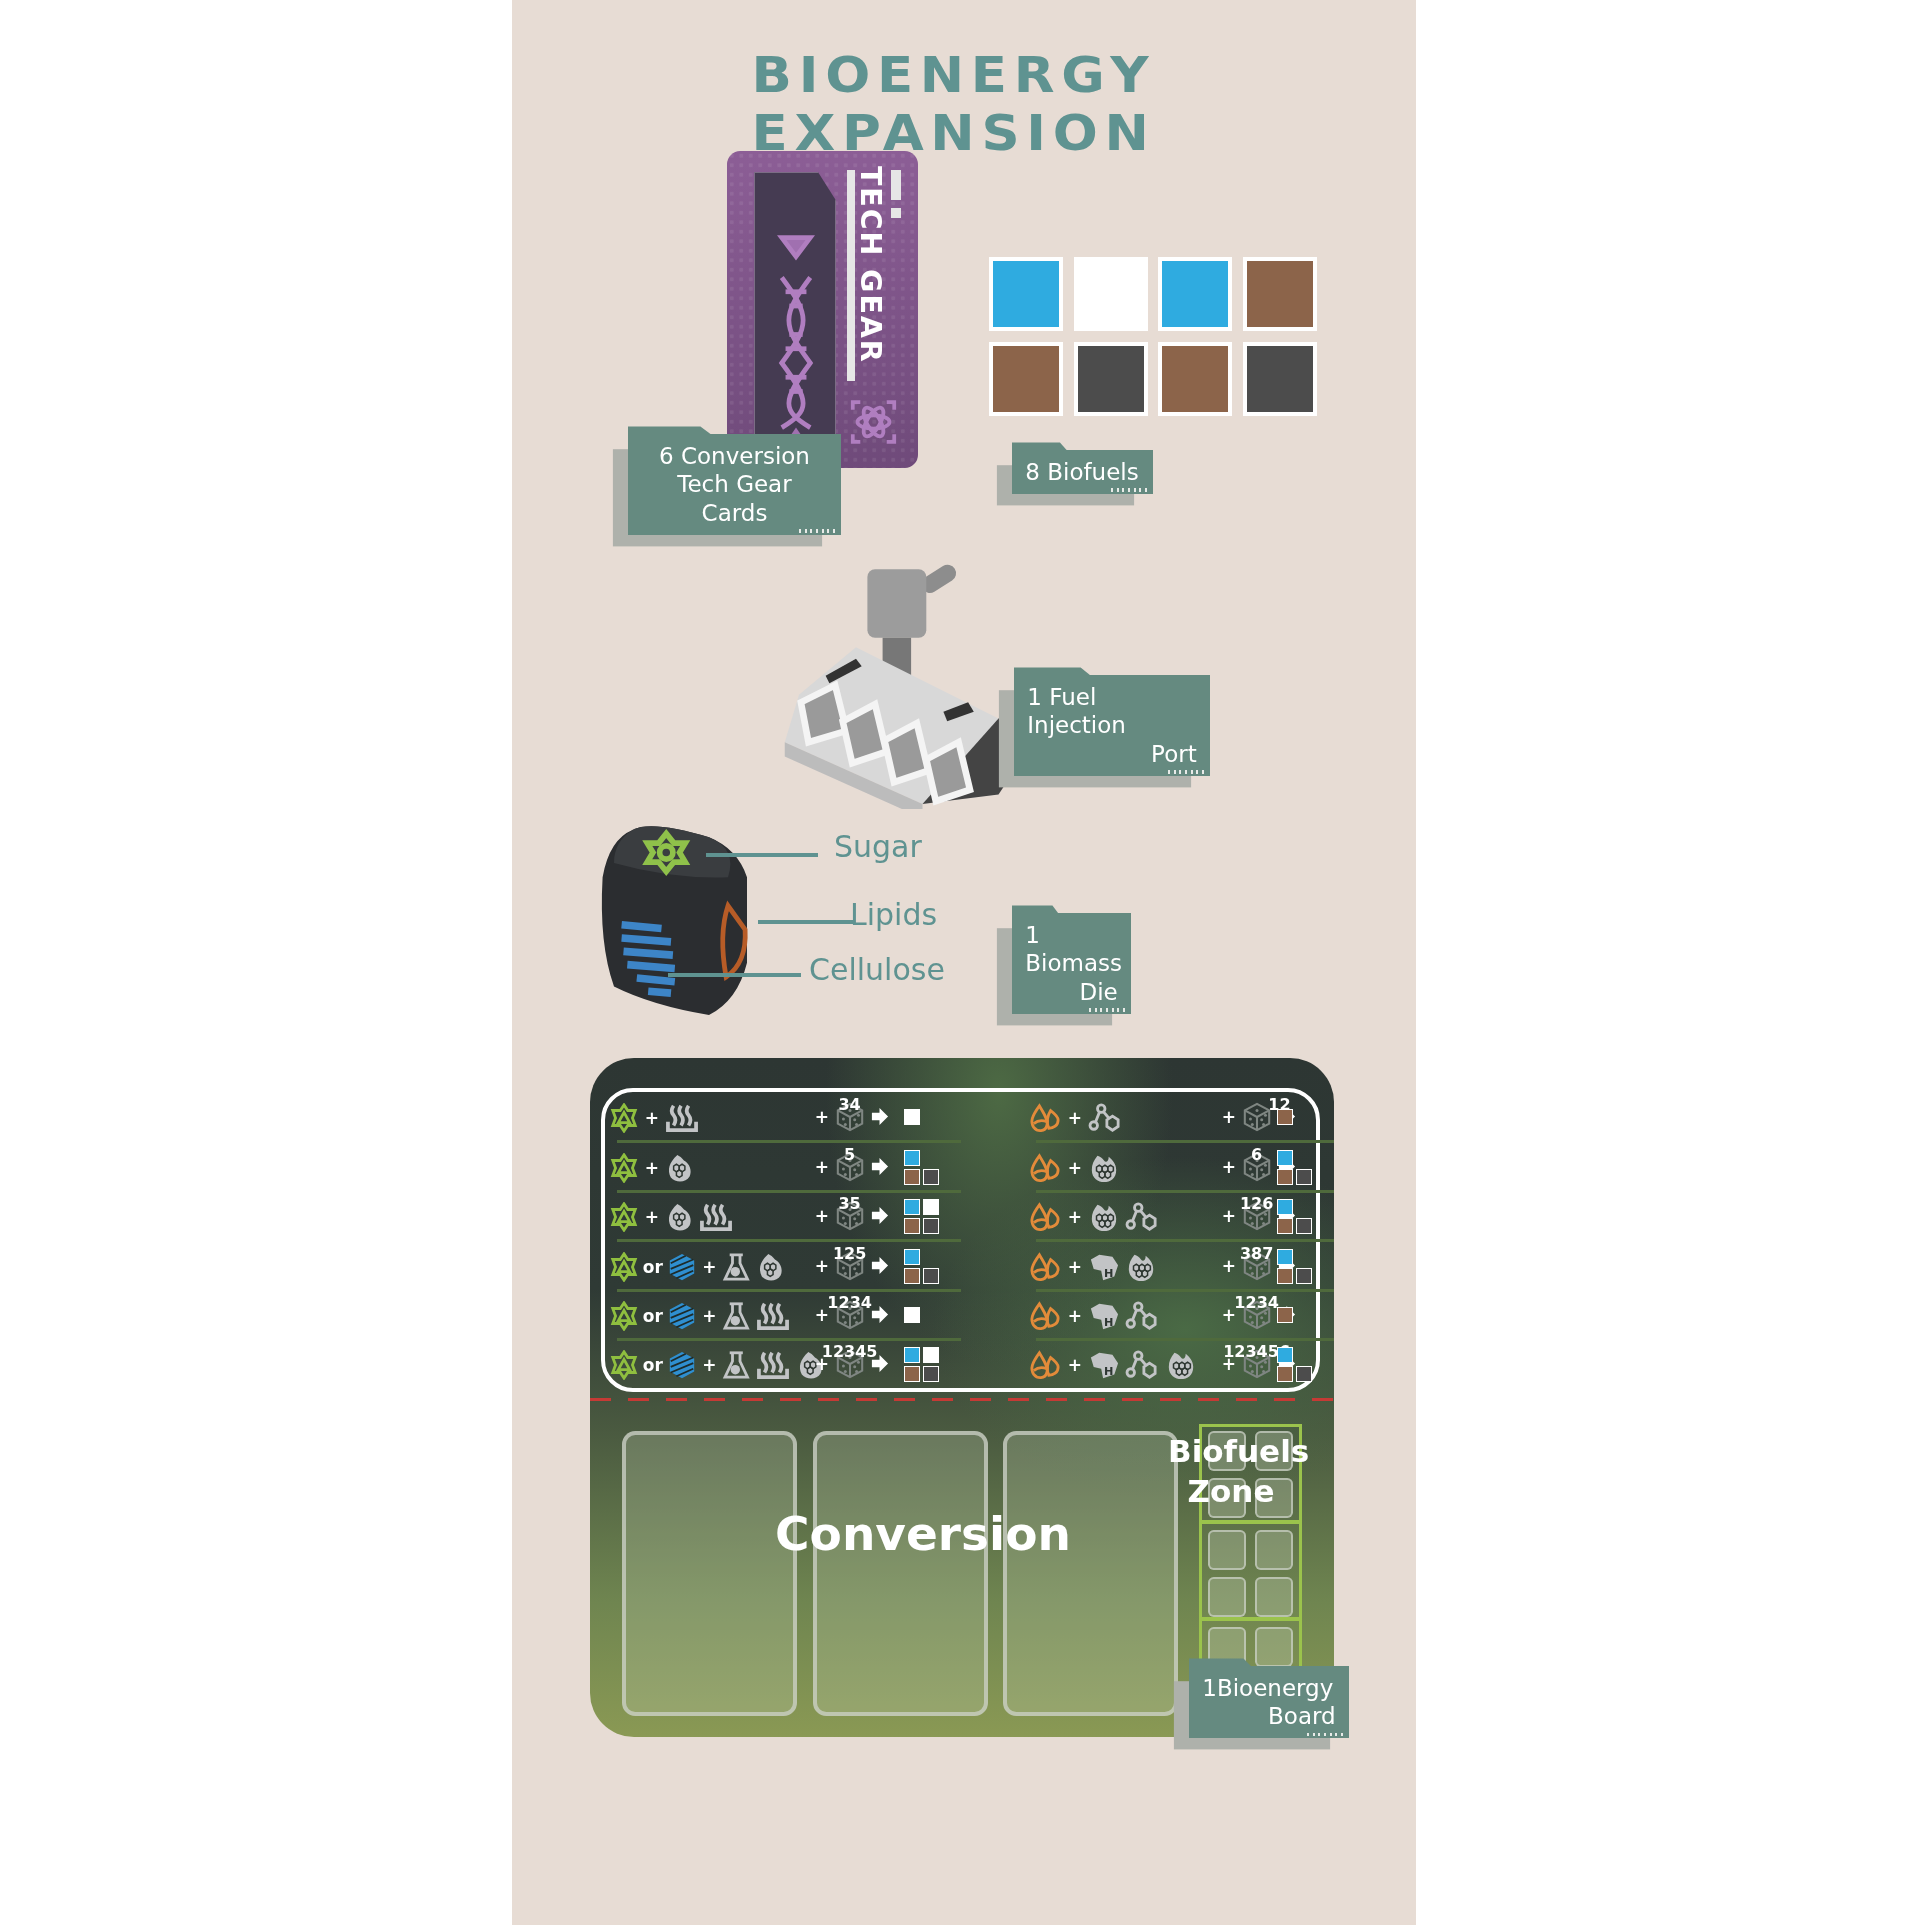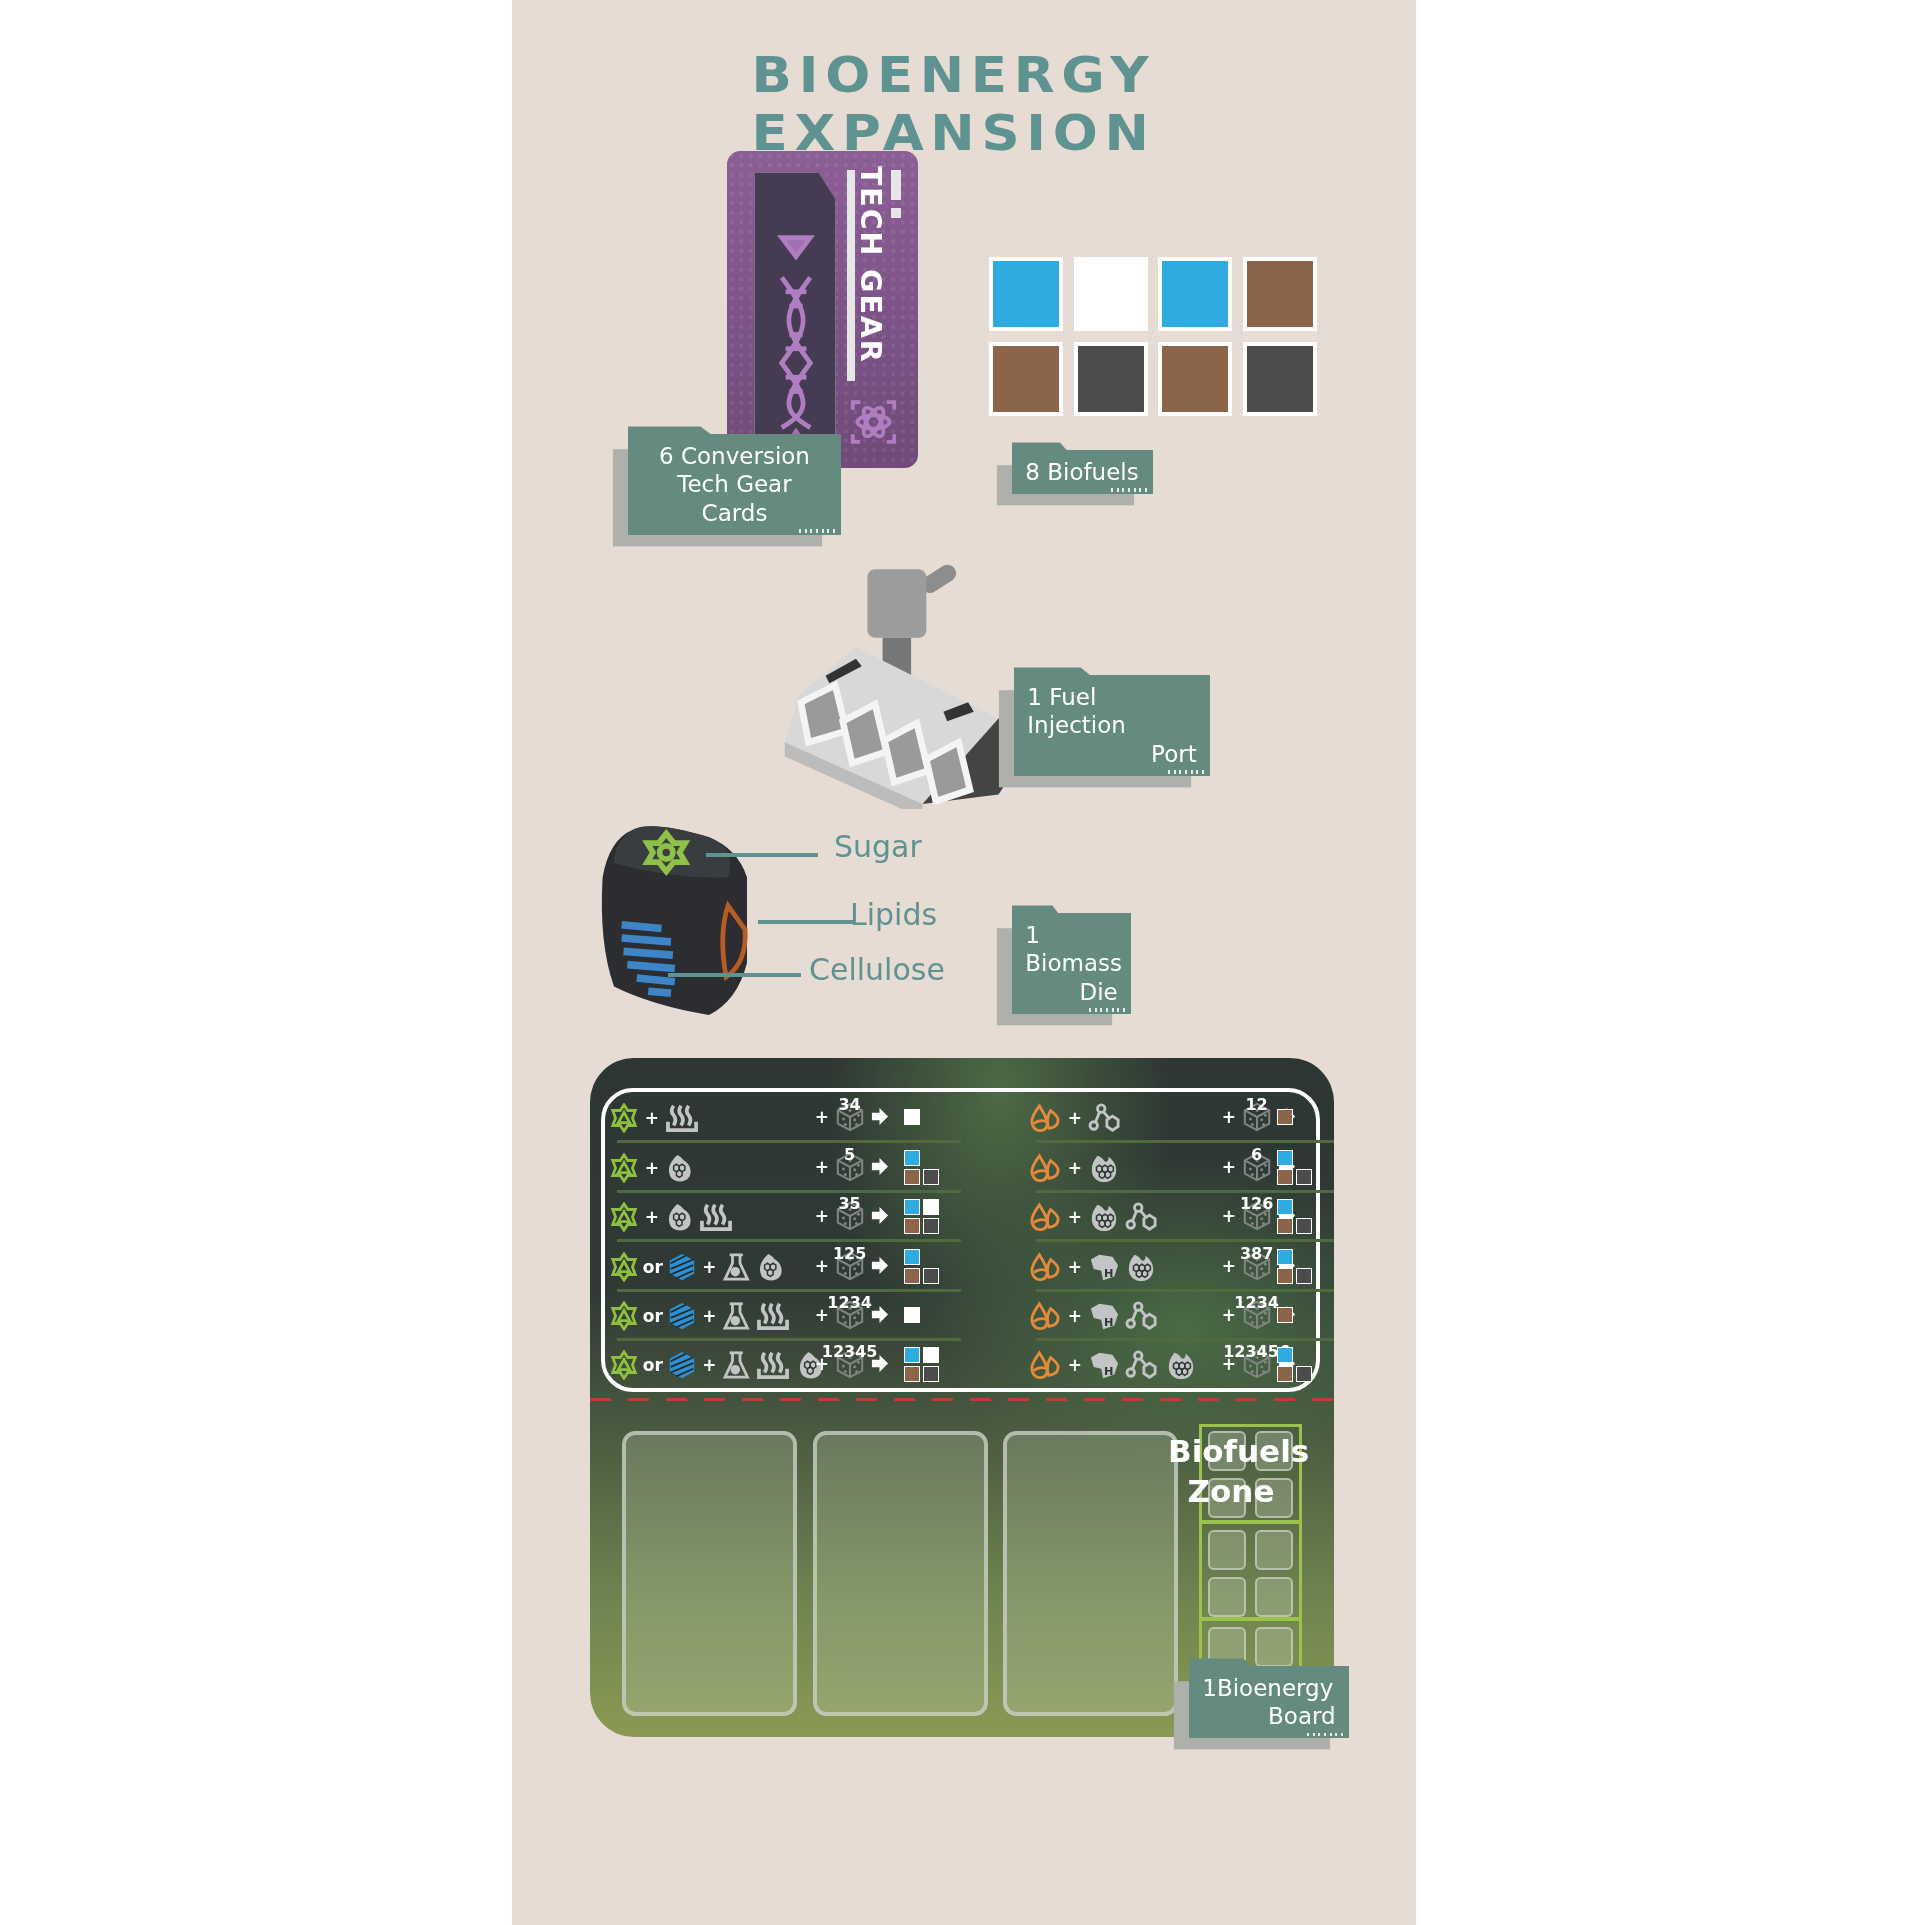--- a/index.html
+++ b/index.html
@@ -600,21 +600,21 @@
               </g>
               <g fill="#7f8682">
                 <circle cx="9" cy="18" r="1.6"></circle>
                 <circle cx="11" cy="24" r="1.6"></circle>
                 <circle cx="21" cy="19" r="1.6"></circle>
                 <circle cx="23" cy="24" r="1.6"></circle>
                 <circle cx="25" cy="14" r="1.6"></circle>
                 <circle cx="16" cy="9" r="1.6"></circle>
               </g>
             </svg>
-            <span class="dieno" style="left:-19px;width:68px;">12</span>
+            <span class="dieno" style="left:-19px;width:68px;text-align:right;">12</span>
           </span>
           <span class="ico" style="margin-left:5.7px">
             <svg width="19" height="19" viewBox="0 0 20 20">
               <polygon points="2,6 10,6 10,1 19,10 10,19 10,14 2,14" fill="#fff"></polygon>
             </svg>
           </span>
         </div>
         <div class="out" style="left: 249px; top: 15px;">
           <div class="sq" style="background: rgb(140, 100, 74);"></div>
         </div>
@@ -927,20 +927,21 @@
       </div>
     </div>
 
   <div class="redline"></div>
 
   <div class="zone-card" style="left:32px;"></div>
   <div class="zone-card" style="left:223px;"></div>
   <div class="zone-card" style="left:413px;"></div>
 
   <div class="zone-title">
+    <div>Conversion</div>
   </div>
 
   <div class="bzone">
     <div class="div" style="top:93px"></div>
     <div class="div" style="top:190px"></div>
     <div class="bslot" style="left:5.7px;top:3.8px"></div>
     <div class="bslot" style="left:53px;top:3.8px"></div>
     <div class="bslot" style="left:5.7px;top:51px"></div>
     <div class="bslot" style="left:53px;top:51px"></div>
     <div class="bslot" style="left:5.7px;top:103px"></div>

